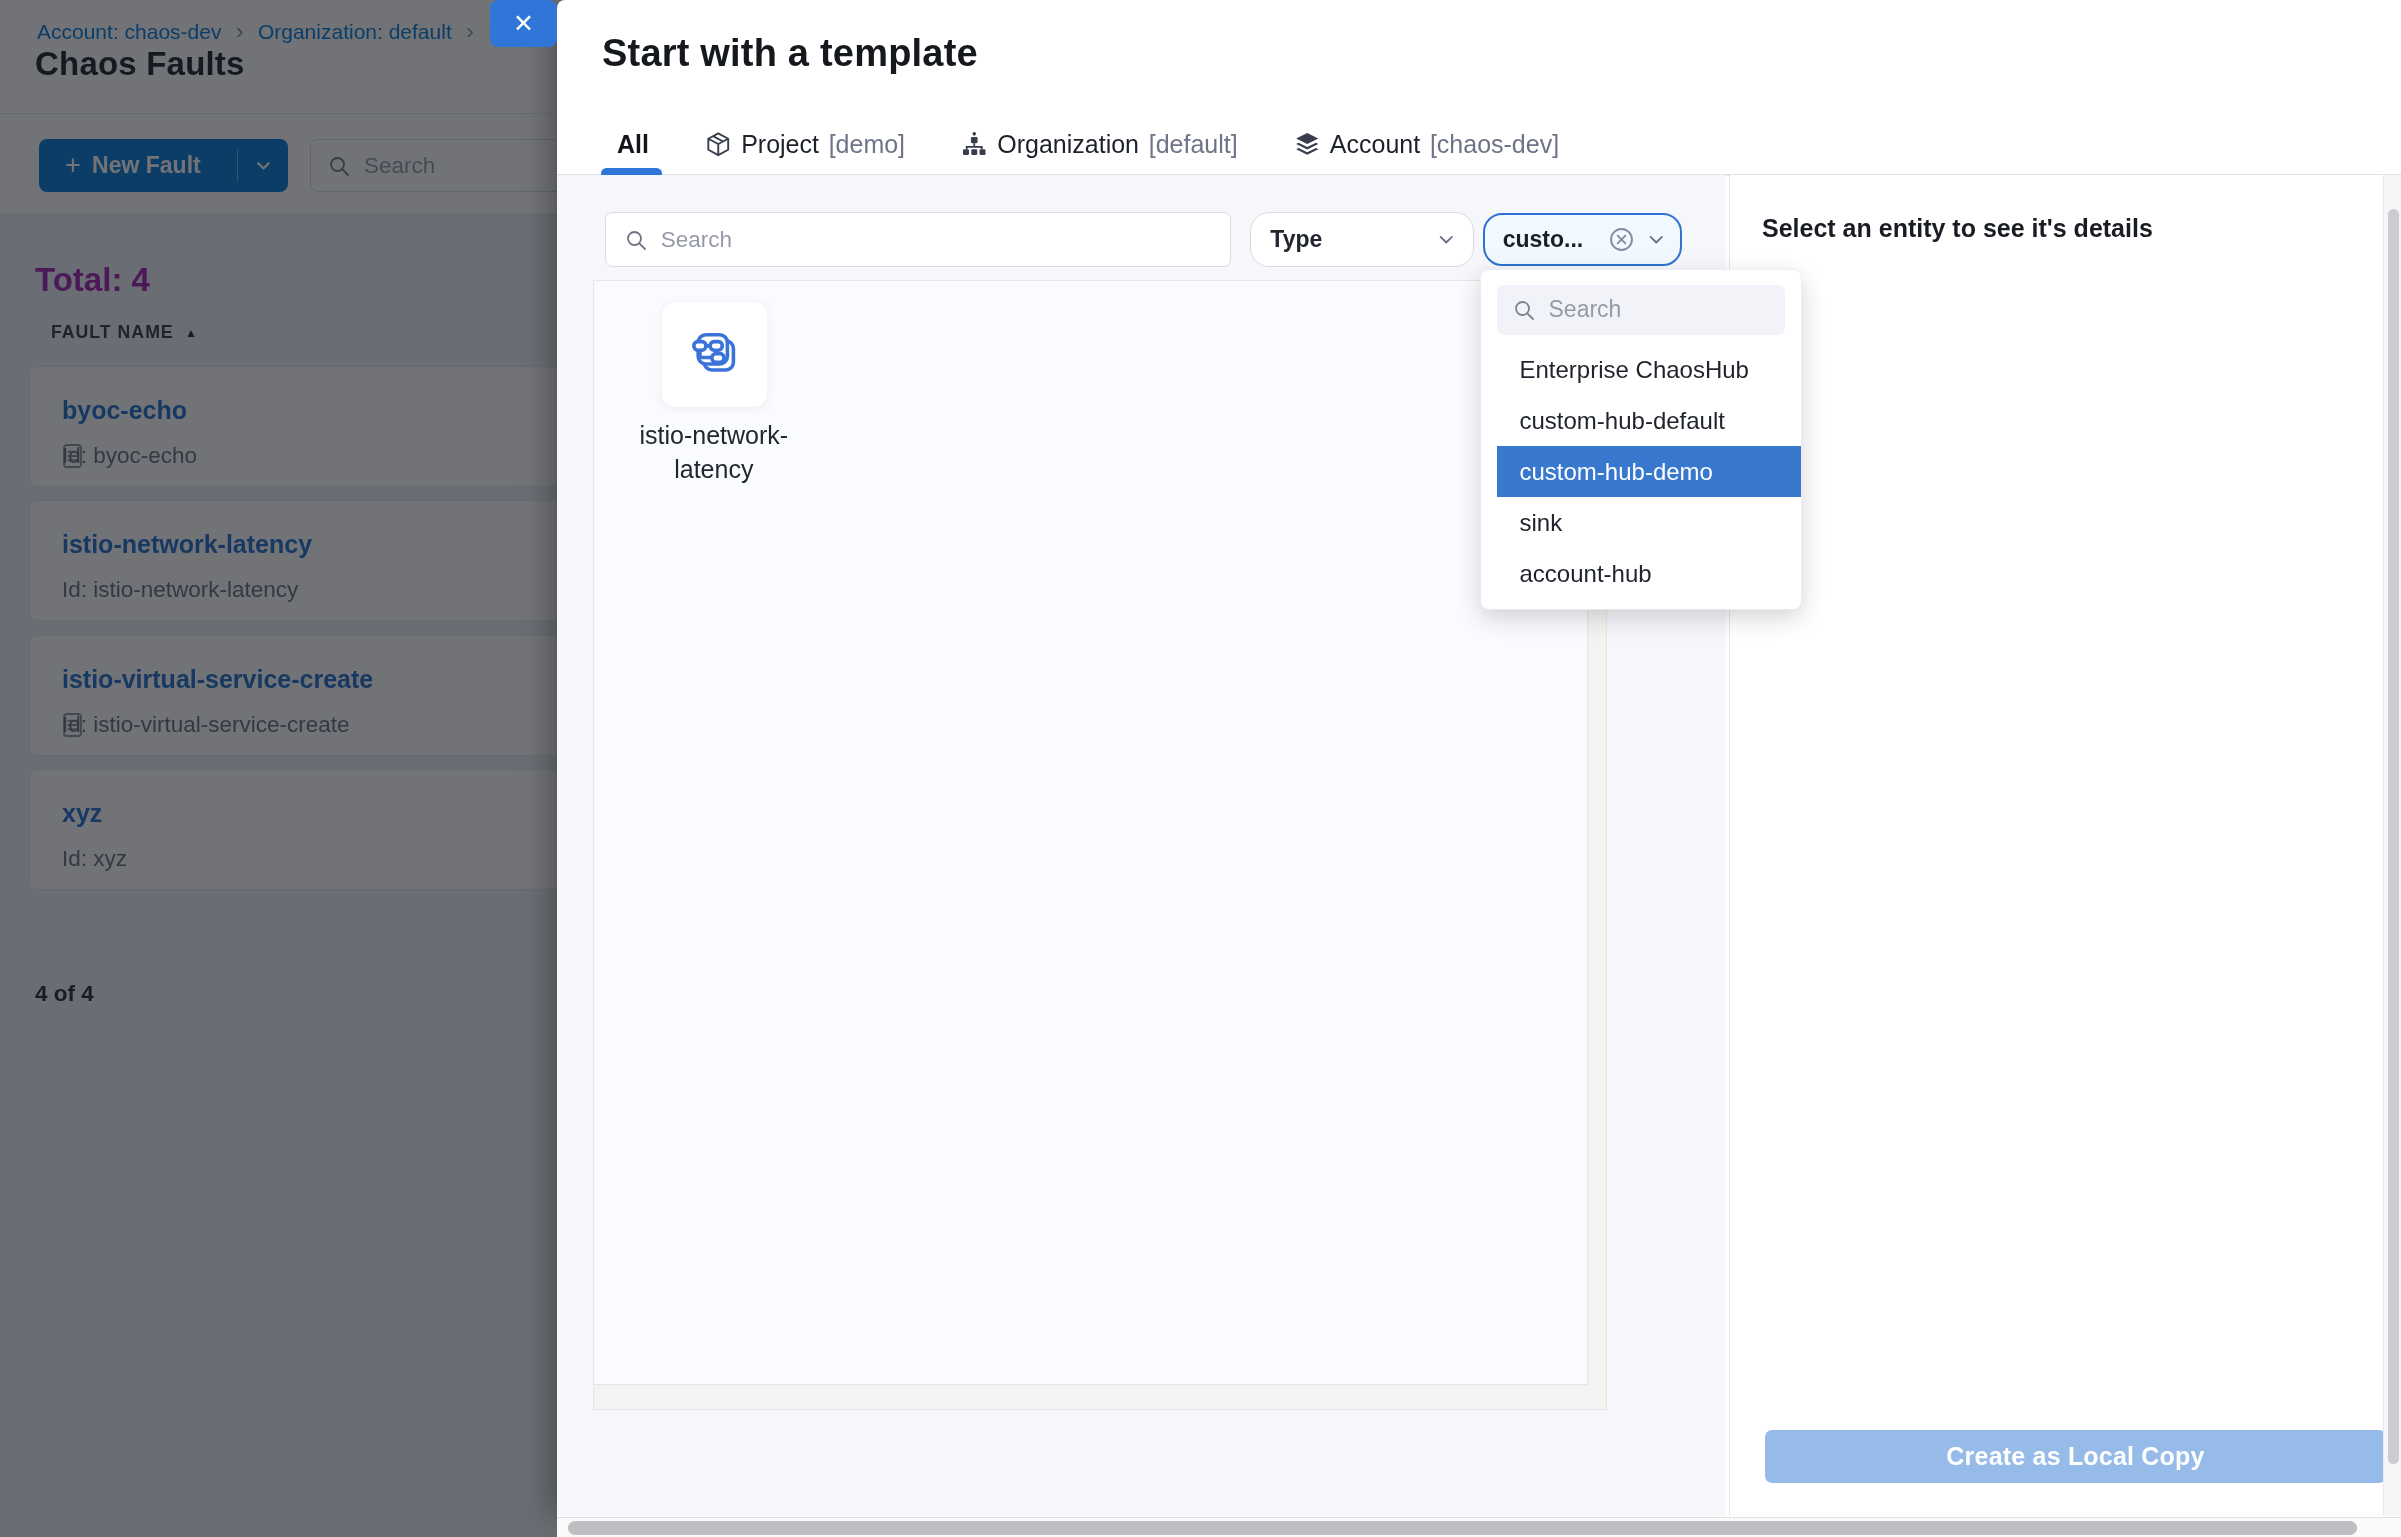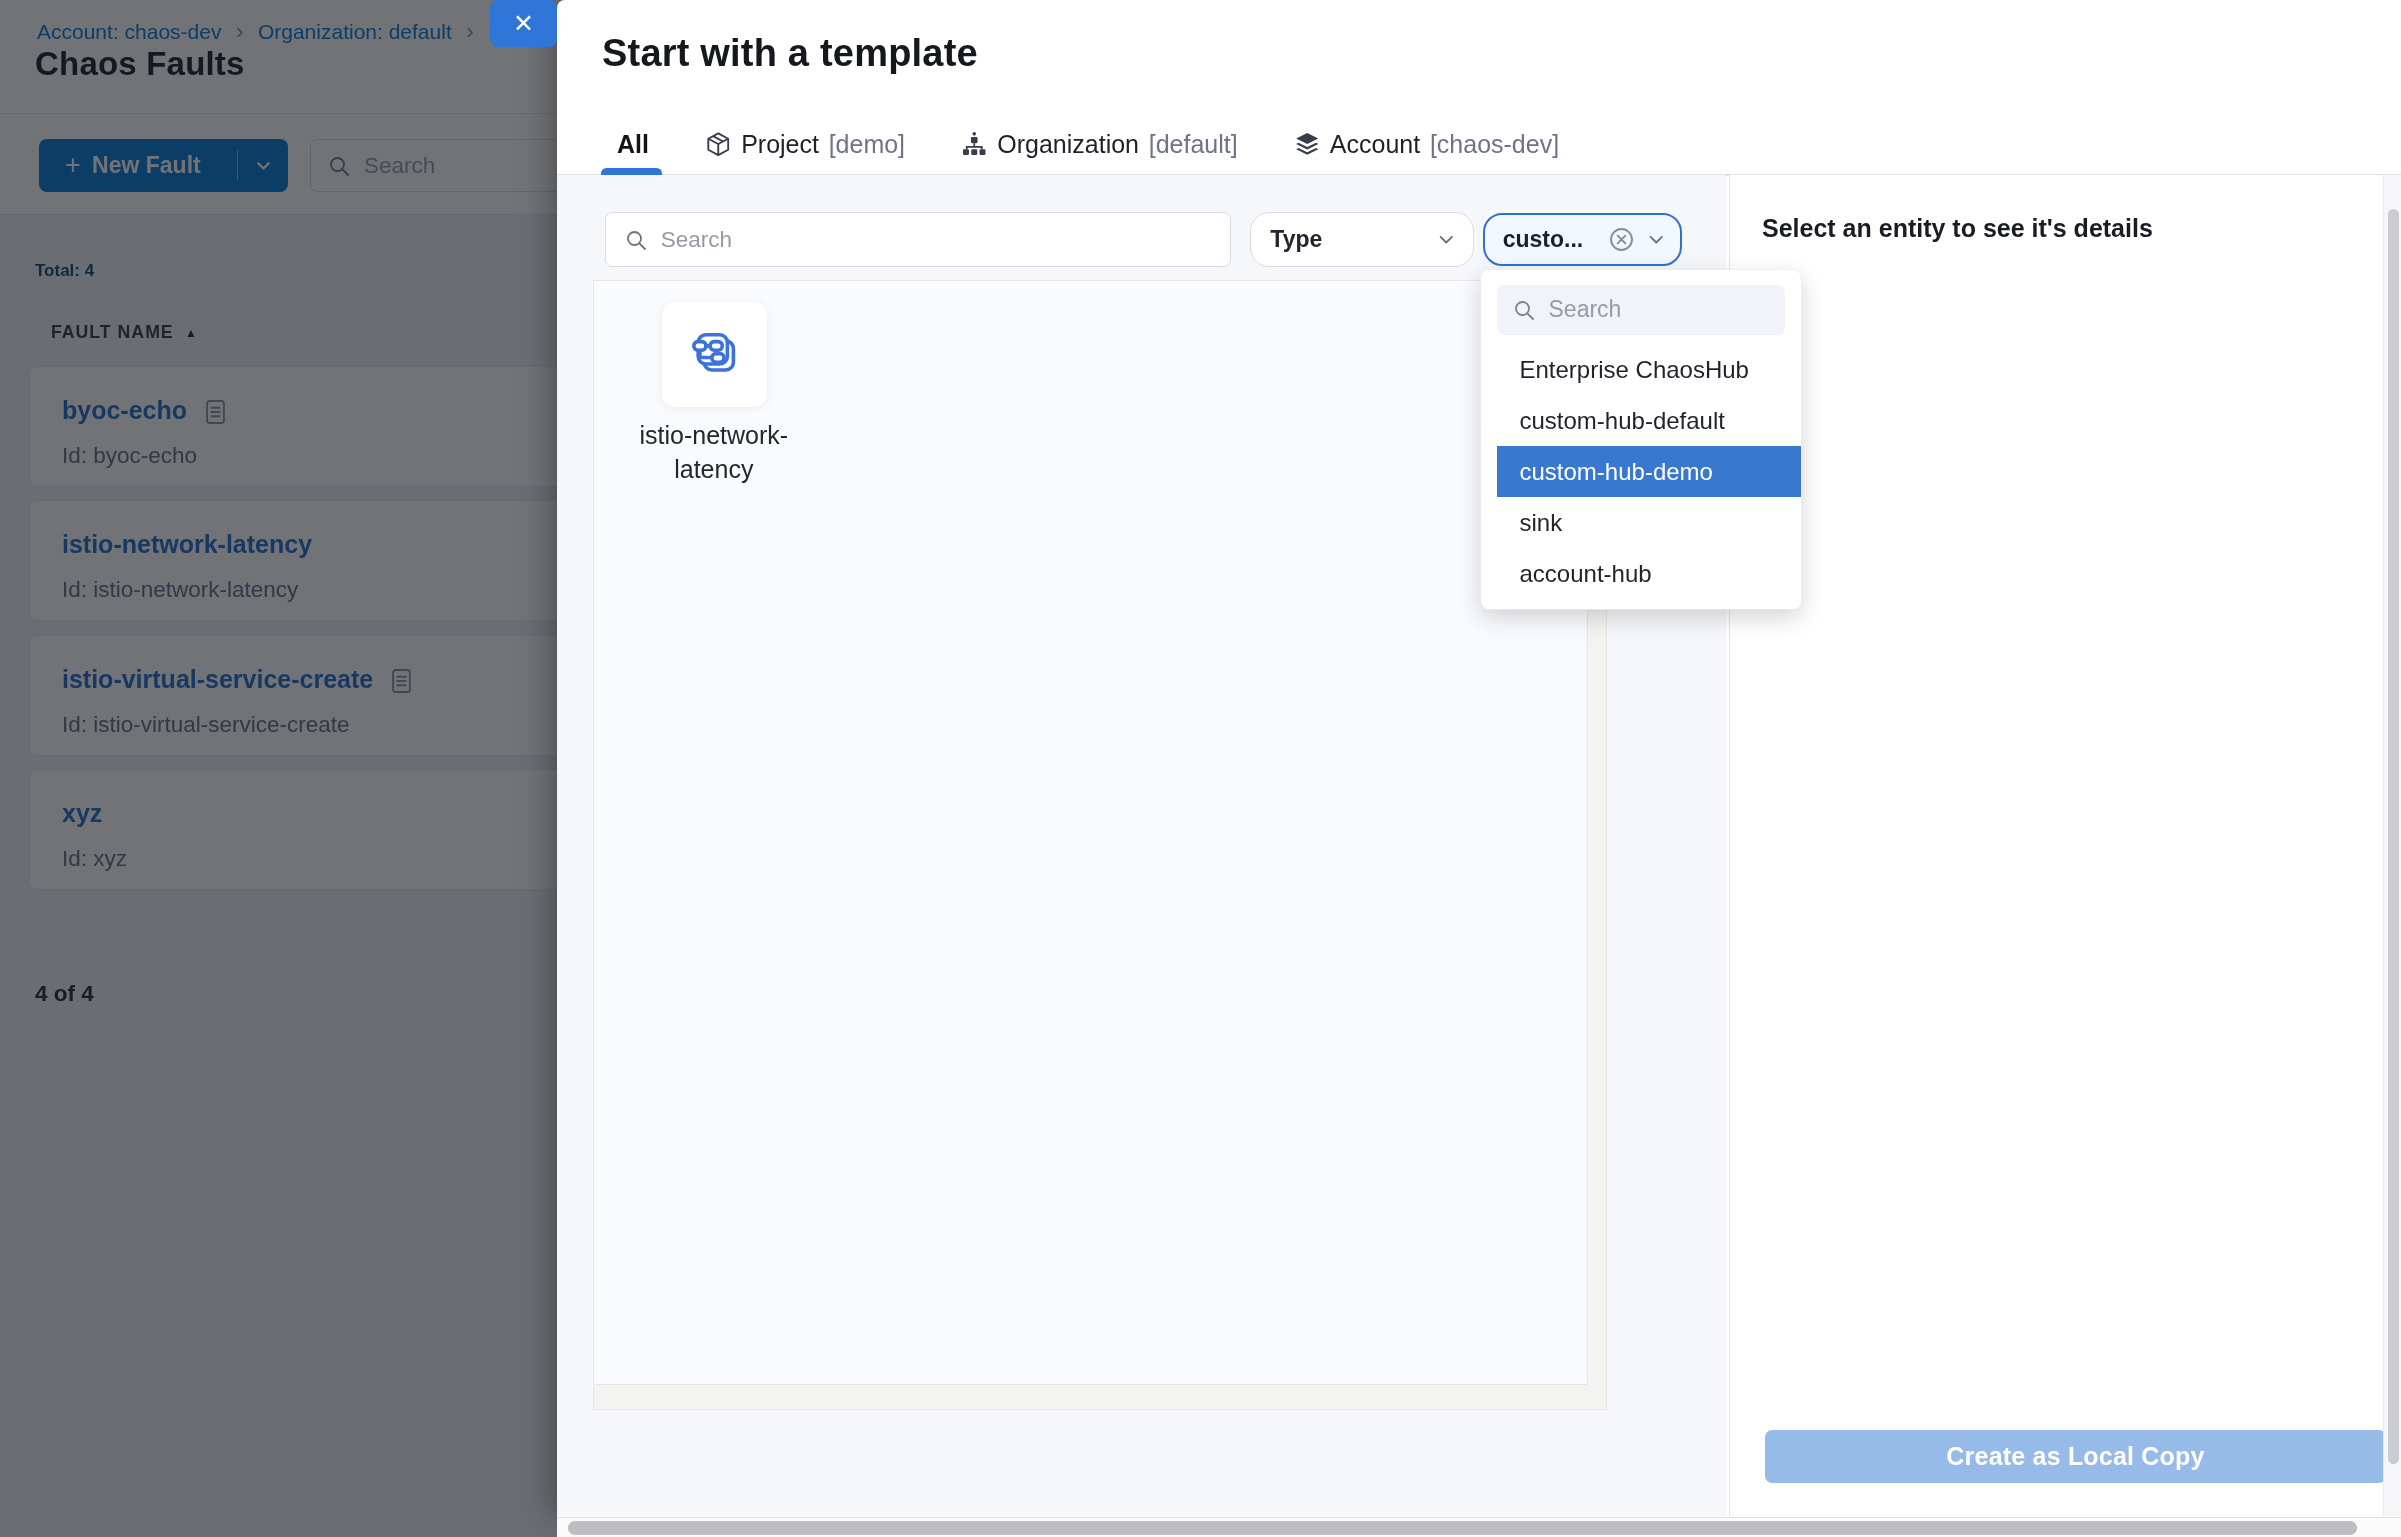--- a/index.html
+++ b/index.html
@@ -24,25 +24,25 @@
   .new-fault-btn{position:absolute;left:39px;top:25px;width:249px;height:53px;background:var(--primary);border-radius:8px;display:flex;align-items:center;color:#fff;cursor:pointer;}
   .new-fault-main{display:flex;align-items:center;gap:11.3px;padding-left:26px;font-size:23px;font-weight:700;flex:1;}
   .nf-plus{font-size:27px;font-weight:400;line-height:1;}
   .nf-split{width:0.8px;height:31px;background:rgba(255,255,255,.45);}
   .nf-arrow{width:50px;display:flex;align-items:center;justify-content:center;}
   .search-box{display:flex;align-items:center;background:#fff;border:1.6px solid #d9dbe4;border-radius:7.2px;}
   .page-search{position:absolute;left:310px;top:25px;width:452px;height:53px;padding:0 16px;}
   .search-box svg{flex:0 0 auto;}
   .search-box input{border:none;outline:none;background:transparent;font-size:22.5px;color:#2a2e38;width:100%;margin-left:13px;}
   .search-box input::placeholder{color:#959aa8;}
-  .total-count{position:absolute;left:35px;top:261px;font-size:17px;font-weight:700;color:#0c4a6e;}
+  .total-count{position:absolute;left:35px;top:261px;font-size:33px;font-weight:700;color:#a21caf;}
   .col-header{position:absolute;left:51px;top:322px;font-size:17.7px;font-weight:700;letter-spacing:1px;color:#343945;display:flex;align-items:center;gap:11.3px;cursor:pointer;}
   .col-header .sort{font-size:12px;color:#22262f;}
   .fault-card{position:absolute;left:29px;width:1013px;height:121px;background:#ffffff;border:1.6px solid #e7e8ef;border-radius:8px;cursor:pointer;}
-  .fault-name-row{position:absolute;left:32px;top:29px;display:flex;align-items:flex-end;gap:17.7px;}
+  .fault-name-row{position:absolute;left:32px;top:29px;display:flex;align-items:flex-start;gap:17.7px;flex-direction:column;}
   .fault-name{font-size:25px;font-weight:700;color:#1f6dc9;text-decoration:none;}
   .fault-id{position:absolute;left:32px;top:76px;font-size:22.5px;color:#676d80;}
   .pagination{position:absolute;left:35px;top:981px;font-size:22.5px;font-weight:700;color:#22262f;}
 
   
   .overlay{position:absolute;inset:0;background:rgba(18,22,28,.60);z-index:5;}
 
   
   .modal{position:absolute;left:557px;top:0;width:1845px;height:1517px;background:#ffffff;z-index:10;border-top-left-radius:8px;box-shadow:-8px 0 29px rgba(0,0,0,.28);}
   .close-btn{position:absolute;left:-67px;top:0;width:67px;height:47px;background:var(--close-button);border:none;border-radius:8px;color:#fff;font-size:25px;font-weight:700;display:flex;align-items:center;justify-content:center;cursor:pointer;}

